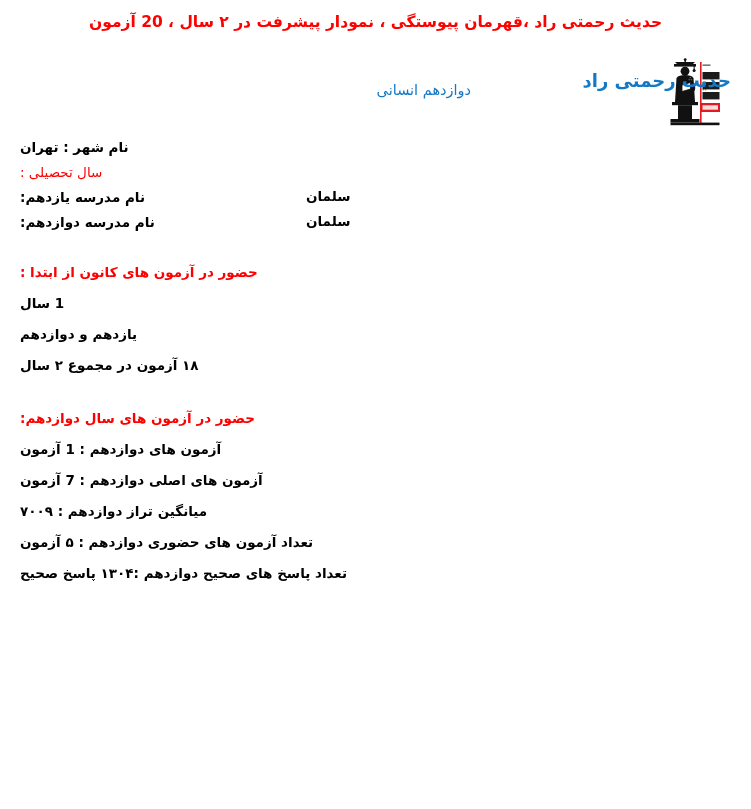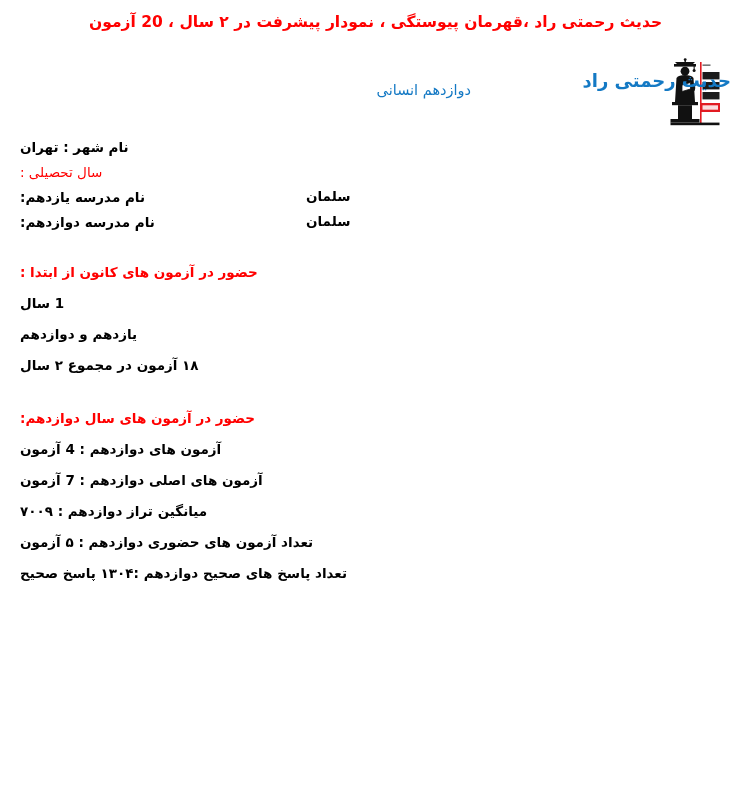--- a/index.html
+++ b/index.html
@@ -213,21 +213,21 @@
     <span class="lbl">۱۸ آزمون در مجموع ۲ سال</span>
   </div>
 
   <div class="spacer-md"></div>
 
   <div class="info-line section-head stat-line">
     <span class="lbl">حضور در آزمون های سال دوازدهم:</span>
   </div>
 
   <div class="info-line stat-line">
-    <span class="lbl">آزمون های دوازدهم : 4 آزمون</span>
+    <span class="lbl">آزمون های دوازدهم : 1 آزمون</span>
   </div>
 
   <div class="info-line stat-line">
     <span class="lbl">آزمون های اصلی دوازدهم : 7 آزمون</span>
   </div>
 
   <div class="info-line stat-line">
     <span class="lbl">میانگین تراز دوازدهم : ۷۰۰۹</span>
   </div>
 

